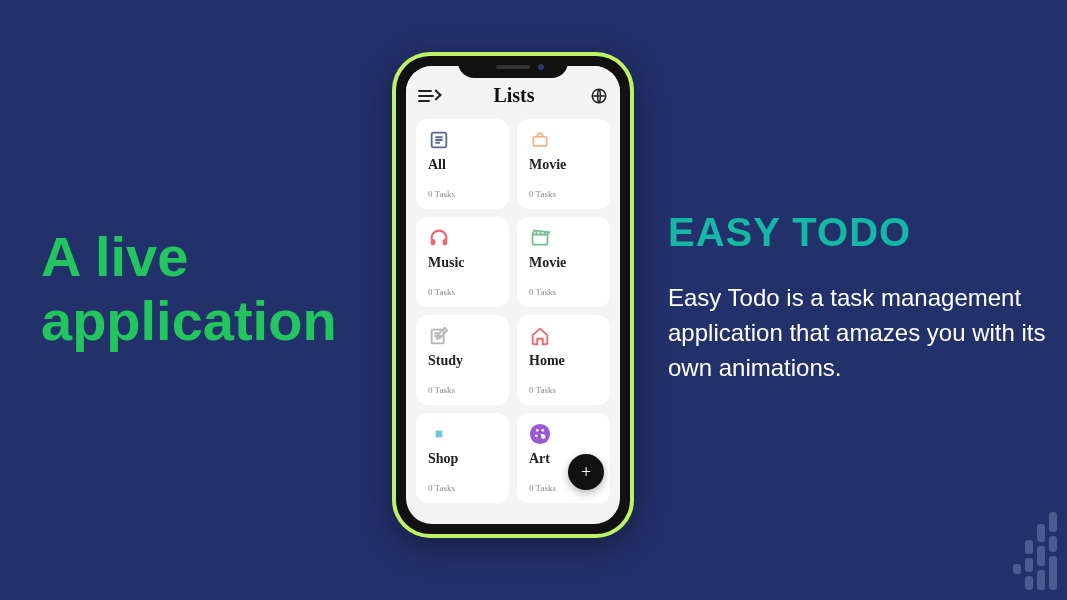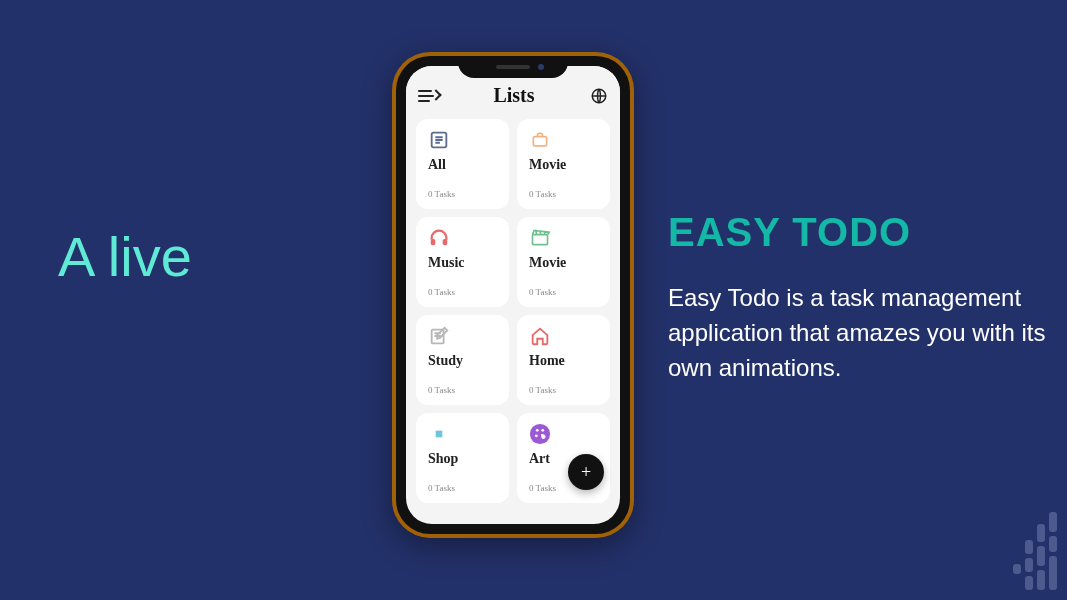--- a/index.html
+++ b/index.html
@@ -10,25 +10,25 @@
     body {
       width: 1067px;
       height: 600px;
       background: #23316a;
       font-family: Georgia, 'Times New Roman', serif;
       position: relative;
       overflow: hidden;
     }
     .left-text {
       position: absolute;
-      left: 58px;
+      left: 41px;
       top: 225px;
-      color: #5eead4;
+      color: #22c55e;
       font-family: 'Segoe UI', Arial, sans-serif;
-      font-weight: 400;
+      font-weight: 700;
       font-size: 56px;
       line-height: 1.15;
     }
     .right-panel {
       position: absolute;
       left: 668px;
       top: 210px;
       width: 390px;
     }
     .right-title {
@@ -51,21 +51,21 @@
     .phone-wrap {
       position: absolute;
       left: 392px;
       top: 52px;
       width: 242px;
       height: 486px;
     }
     .phone-outer {
       width: 100%;
       height: 100%;
-      background: #a16207;
+      background: #bef264;
       border-radius: 38px;
       padding: 4px;
       box-shadow: 0 8px 30px rgba(0,0,0,0.4);
     }
     .phone-mid {
       width: 100%;
       height: 100%;
       background: #111;
       border-radius: 34px;
       padding: 10px;
@@ -223,20 +223,21 @@
       position: absolute;
       background: #4d5a8e;
       border-radius: 3px;
     }
   </style>
 </head>
 <body>
 
 <div class="left-text">
   <div>A live</div>
+  <div>application</div>
 </div>
 
 <div class="right-panel">
   <div class="right-title">EASY TODO</div>
   <div class="right-desc">Easy Todo is a task management application that amazes you with its own animations.</div>
 </div>
 
 <div class="phone-wrap">
   <div class="phone-outer">
     <div class="phone-mid">

